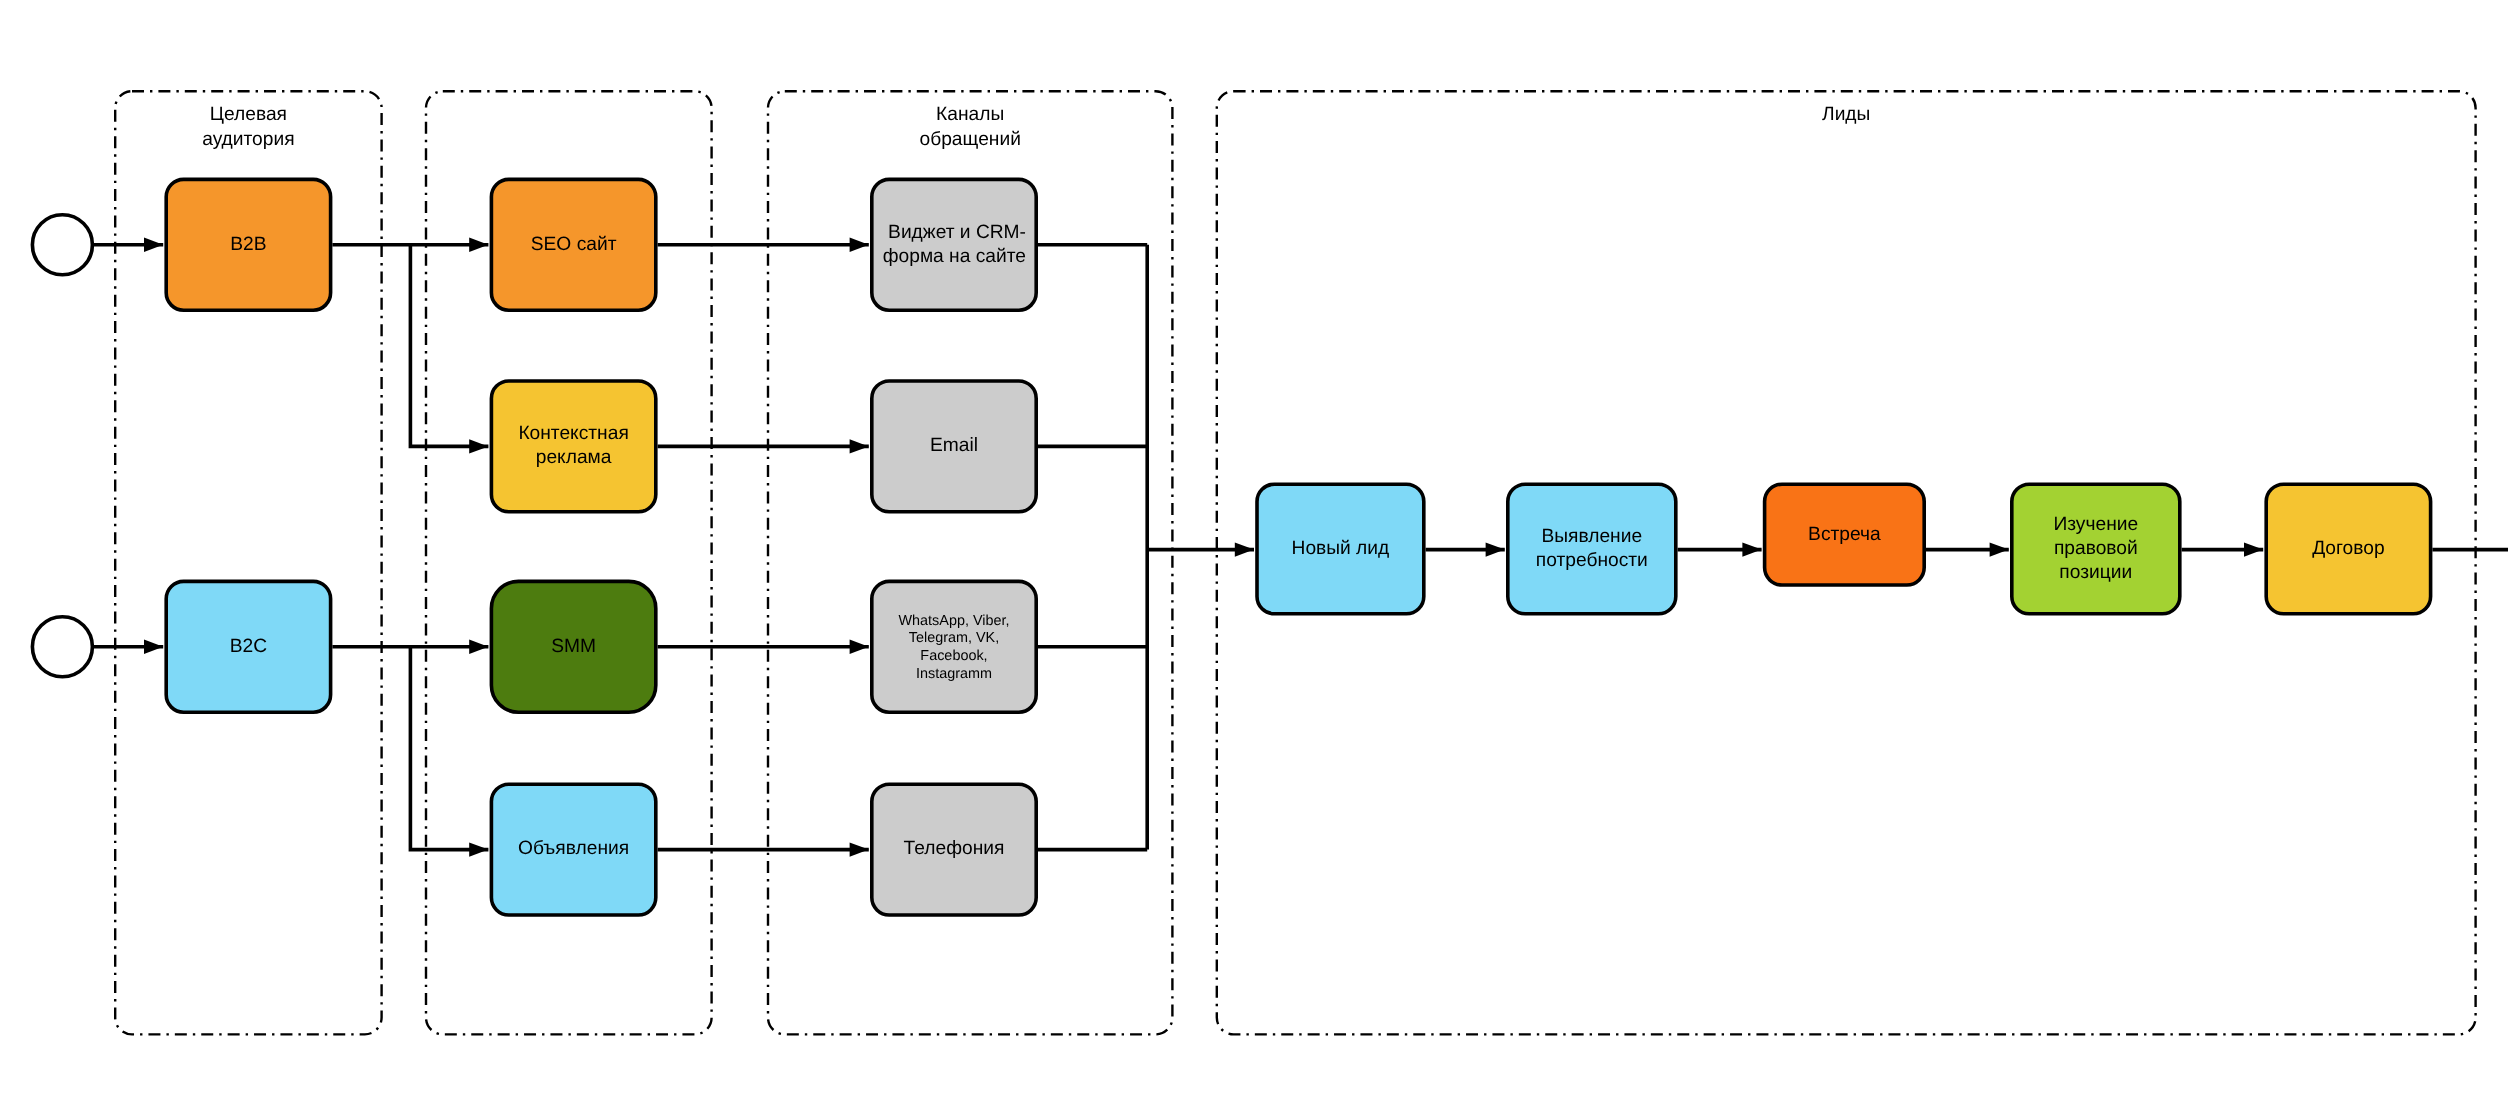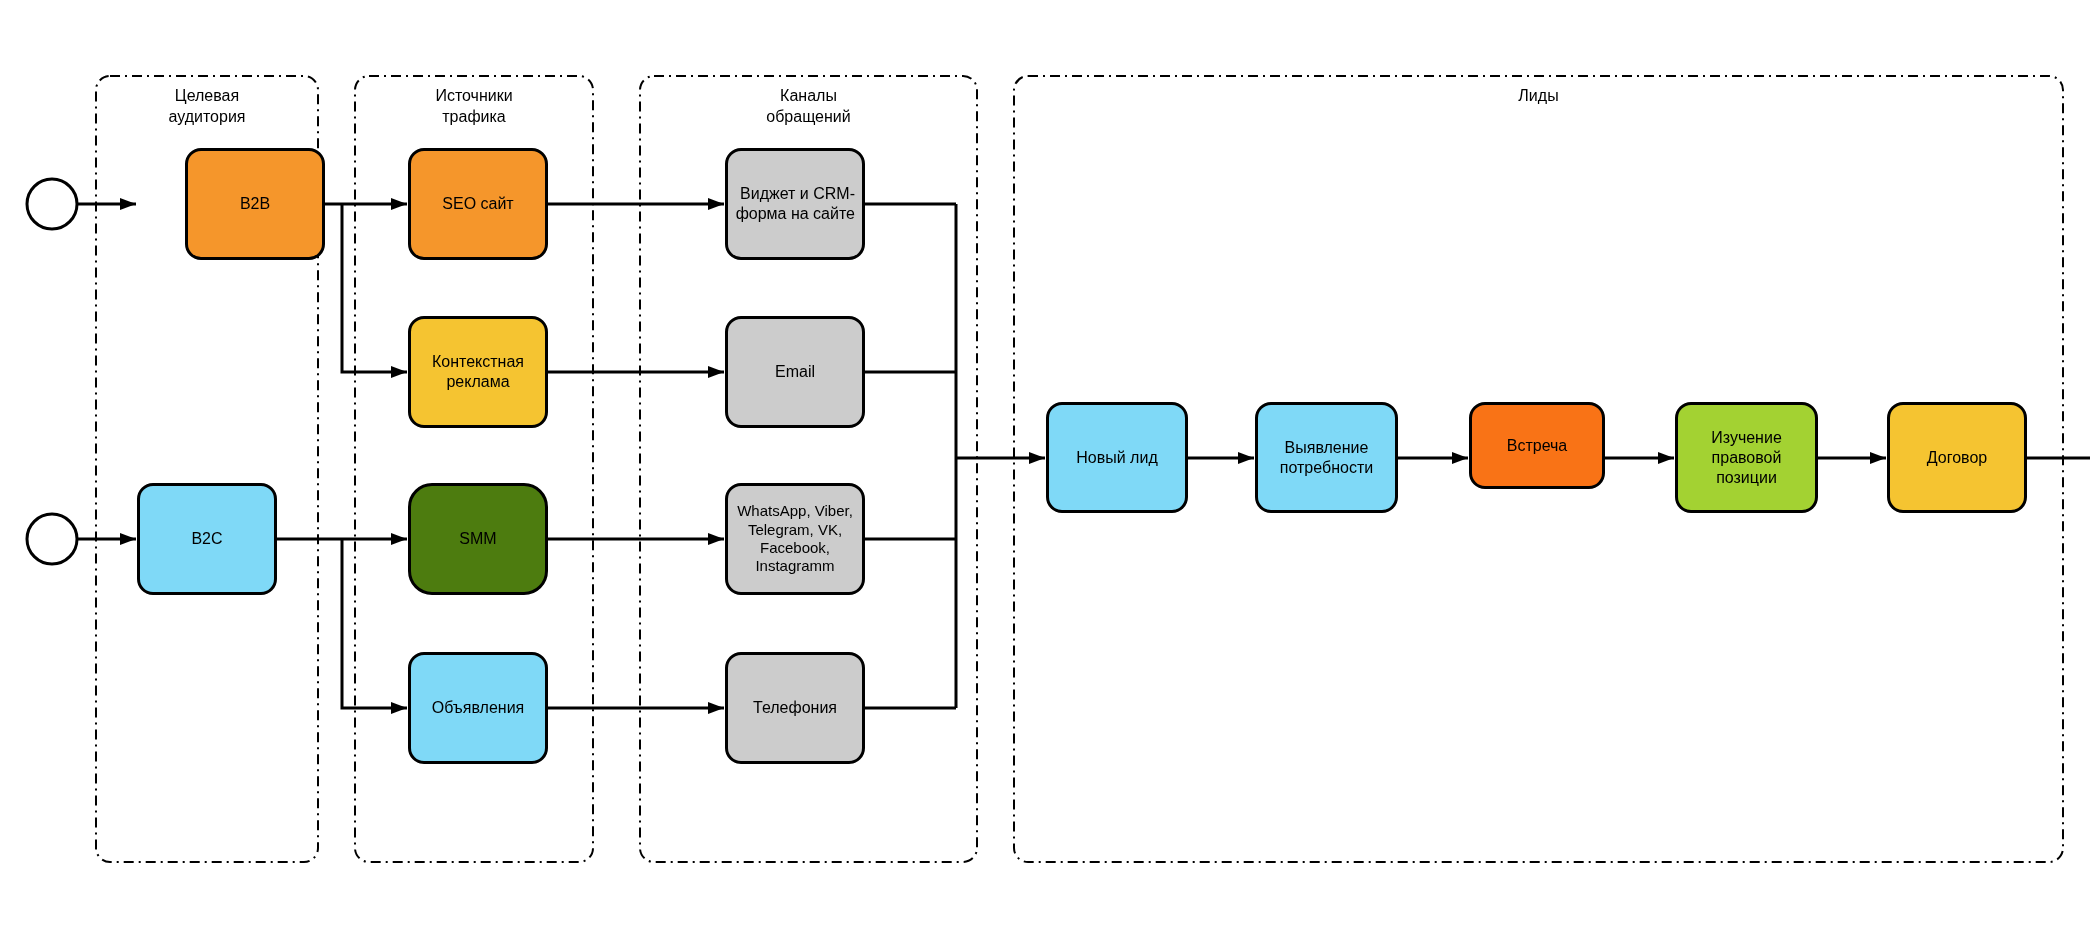--- a/index.html
+++ b/index.html
@@ -84,25 +84,24 @@
     <path class="conn" d="M956,458 H1045" marker-end="url(#arrow)"></path>
 
     <path class="conn" d="M1188,458 H1254" marker-end="url(#arrow)"></path>
     <path class="conn" d="M1398,458 H1468" marker-end="url(#arrow)"></path>
     <path class="conn" d="M1605,458 H1674" marker-end="url(#arrow)"></path>
     <path class="conn" d="M1818,458 H1886" marker-end="url(#arrow)"></path>
     <path class="conn" d="M2027,458 H2090"></path>
   </svg>
 
   <div class="group-label" style="left:96px;   width:222px;  top:86px;"><span>Целевая аудитория</span></div>
-  <div class="group-label" style="left:355px;  width:238px;  top:86px;"><span>Источники трафика</span></div>
   <div class="group-label" style="left:640px;  width:337px;  top:86px;"><span>Каналы обращений</span></div>
   <div class="group-label" style="left:1014px; width:1049px; top:86px;"><span>Лиды</span></div>
 
-  <div class="node" style="left: 137px; top: 148px; width: 140px; height: 112px; background: rgb(245, 150, 43); margin-left: 48px;">
+  <div class="node" style="left: 137px; top: 148px; width: 140px; height: 112px; background: rgb(245, 150, 43);">
       <span>B2B</span>
     </div>
   <div class="node" style="left: 137px; top: 483px; width: 140px; height: 112px; background: rgb(127, 217, 247);">
       <span>B2C</span>
     </div>
   <div class="node" style="left: 408px; top: 148px; width: 140px; height: 112px; background: rgb(245, 150, 43);">
       <span>SEO сайт</span>
     </div>
   <div class="node" style="left: 408px; top: 316px; width: 140px; height: 112px; background: rgb(245, 196, 49);">
       <span>Контекстная реклама</span>
@@ -112,21 +111,21 @@
     </div>
   <div class="node" style="left: 408px; top: 652px; width: 140px; height: 112px; background: rgb(127, 217, 247);">
       <span>Объявления</span>
     </div>
   <div class="node" style="left: 725px; top: 148px; width: 140px; height: 112px; background: rgb(204, 204, 204); text-align: right;">
       <span>Виджет и CRM-форма на сайте</span>
     </div>
   <div class="node" style="left: 725px; top: 316px; width: 140px; height: 112px; background: rgb(204, 204, 204);">
       <span>Email</span>
     </div>
-  <div class="node" style="left: 725px; top: 483px; width: 140px; height: 112px; font-size: 15px; line-height: 1.22; background: rgb(204, 204, 204);">
+  <div class="node" style="left: 725px; top: 483px; width: 140px; height: 112px; font-size: 12px; line-height: 1.22; background: rgb(204, 204, 204);">
       <span>WhatsApp, Viber, Telegram, VK, Facebook, Instagramm</span>
     </div>
   <div class="node" style="left: 725px; top: 652px; width: 140px; height: 112px; background: rgb(204, 204, 204);">
       <span>Телефония</span>
     </div>
   <div class="node" style="left: 1046px; top: 402px; width: 142px; height: 111px; background: rgb(127, 217, 247);">
       <span>Новый лид</span>
     </div>
   <div class="node" style="left: 1255px; top: 402px; width: 143px; height: 111px; background: rgb(127, 217, 247);">
       <span>Выявление потребности</span>

